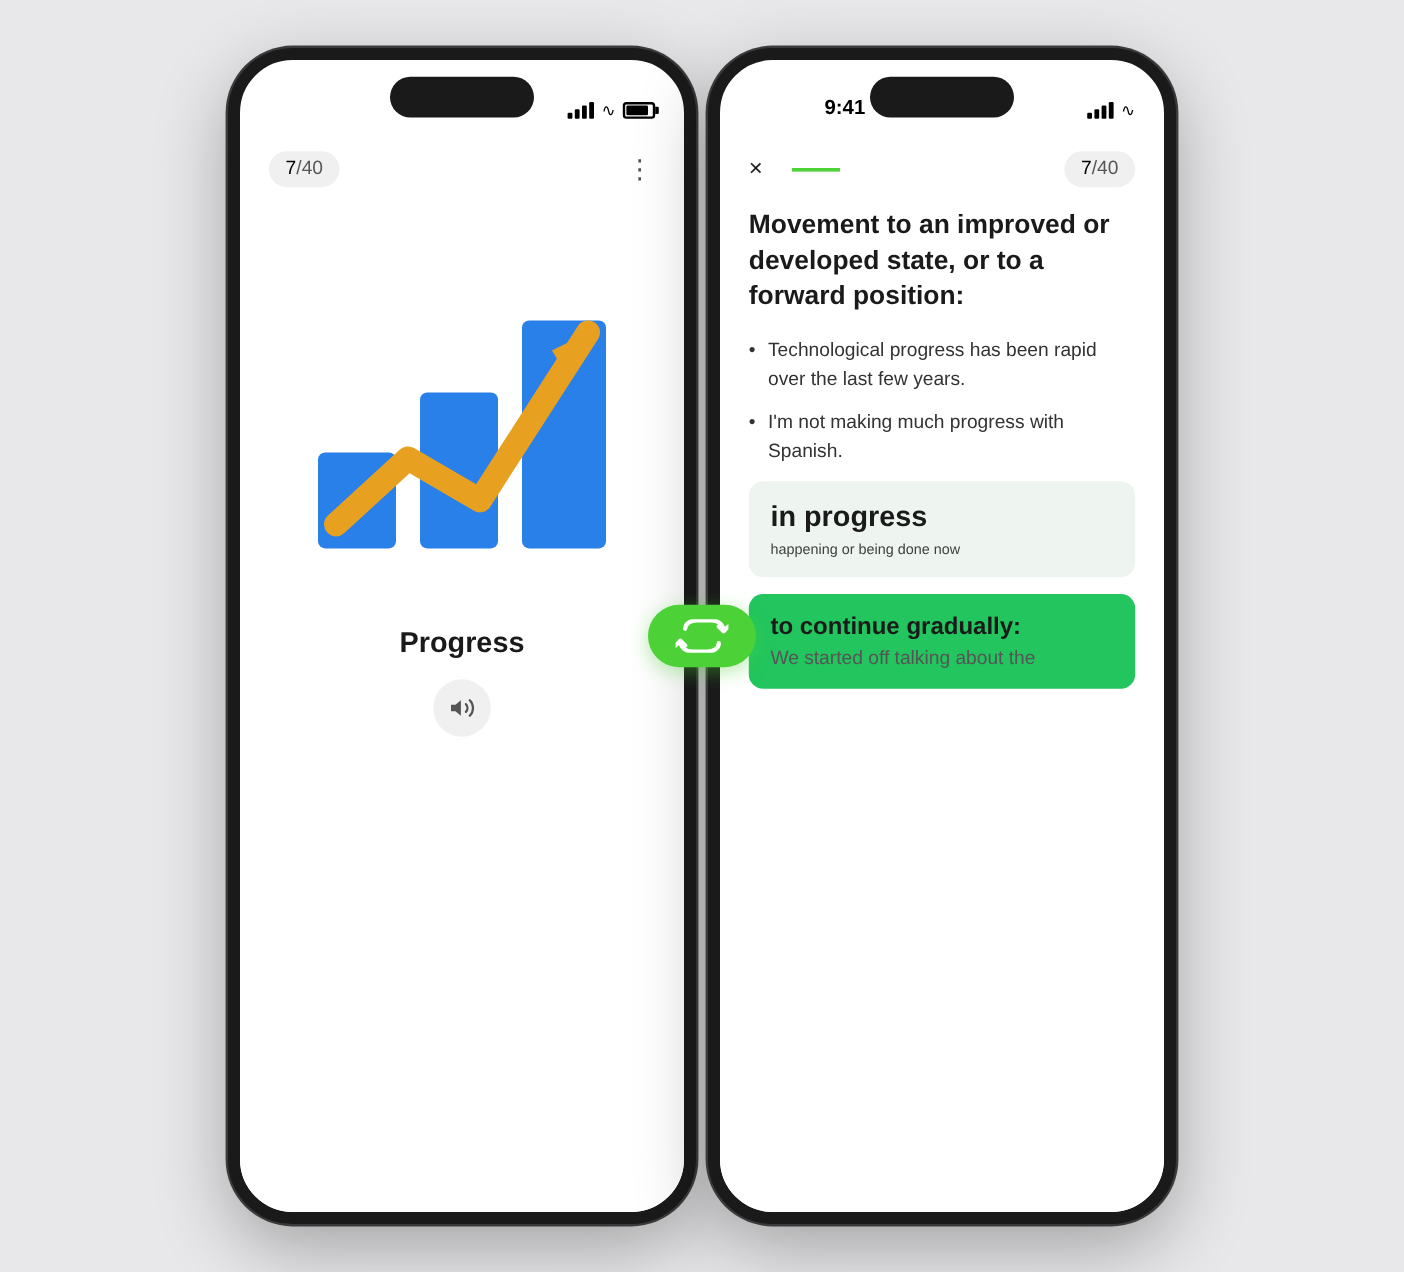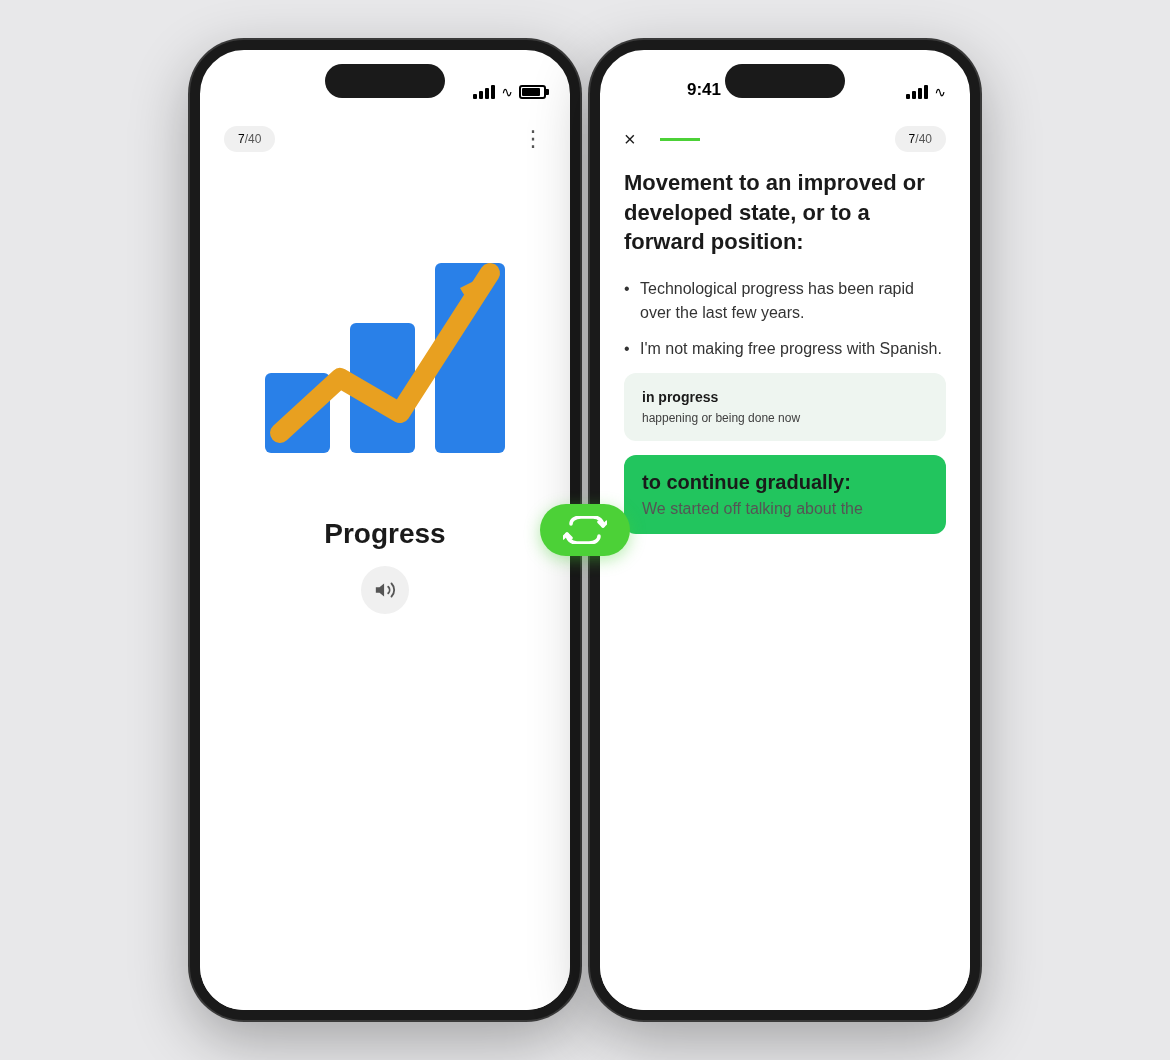--- a/index.html
+++ b/index.html
@@ -158,21 +158,21 @@
       display: flex;
       align-items: center;
       justify-content: space-between;
       padding: 16px 24px;
     }
 
     .progress-badge {
       background: #f0f0f0;
       border-radius: 20px;
       padding: 6px 14px;
-      font-size: 12px;
+      font-size: 16px;
       color: #555;
     }
 
     .progress-badge span.current {
       color: #000;
       font-weight: 500;
     }
 
     .menu-dots {
       font-size: 22px;
@@ -191,21 +191,21 @@
     .word-illustration {
       width: 280px;
       height: 280px;
       display: flex;
       align-items: center;
       justify-content: center;
       margin-bottom: 30px;
     }
 
     .word-label {
-      font-size: 28px;
+      font-size: 24px;
       font-weight: 700;
       color: #1a1a1a;
       margin-bottom: 16px;
     }
 
     .audio-btn {
       width: 48px;
       height: 48px;
       background: #f0f0f0;
       border-radius: 50%;
@@ -285,21 +285,21 @@
     }
 
     .phrase-card {
       background: #eef5f0;
       border-radius: 12px;
       padding: 16px 18px;
       margin-bottom: 14px;
     }
 
     .phrase-title {
-      font-size: 14px;
+      font-size: 24px;
       font-weight: 700;
       color: #1a1a1a;
       margin-bottom: 6px;
     }
 
     .phrase-desc {
       font-size: 12px;
       color: #404040;
     }
 
@@ -426,21 +426,21 @@
         <div class="progress-badge">
           <span class="current">7</span><span>/</span><span>40</span>
         </div>
       </div>
 
       <div class="definition-content">
         <p class="main-definition">Movement to an improved or developed state, or to a forward position:</p>
 
         <ul class="examples-list">
           <li>Technological progress has been rapid over the last few years.</li>
-          <li>I'm not making free progress with Spanish.</li>
+          <li>I'm not making much progress with Spanish.</li>
         </ul>
 
         <div class="phrase-card">
           <div class="phrase-title">in progress</div>
           <div class="phrase-desc">happening or being done now</div>
         </div>
 
         <div class="continue-card">
           <div class="continue-title">to continue gradually:</div>
           <div class="continue-desc">We started off talking about the</div>

